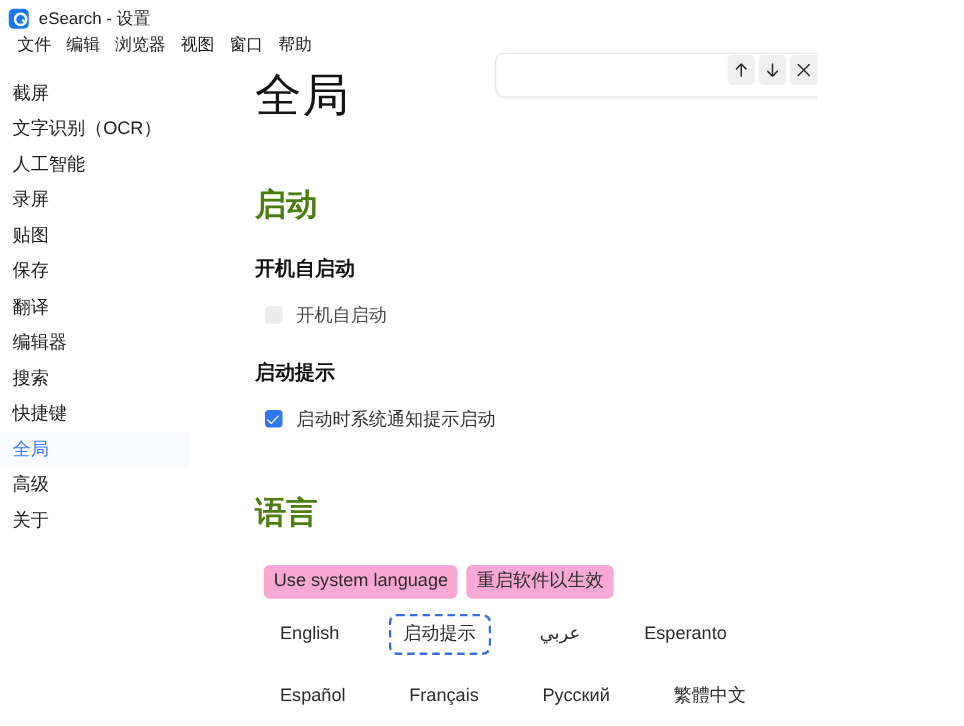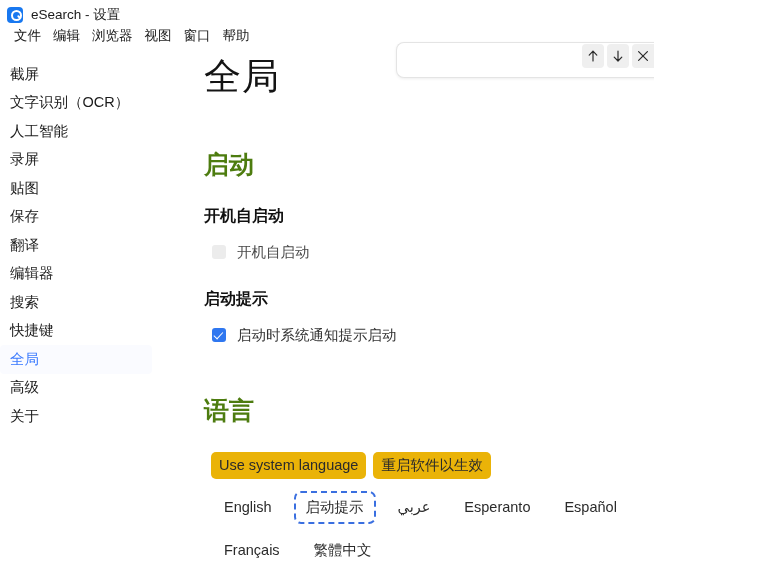--- a/index.html
+++ b/index.html
@@ -254,39 +254,40 @@
   .check-label.dim { color: #4a4a4a; }
 
   
   .lang-actions {
     display: flex;
     align-items: center;
     gap: 7px;
     padding-left: 7px;
   }
   .pill {
-    background: #eab308;
+    background: #f9a8d4;
     border: none;
     border-radius: 5px;
     padding: 4px 8px;
     font-family: "Liberation Sans", sans-serif;
     font-size: 14.5px;
     color: #2b2b2b;
     cursor: pointer;
     white-space: nowrap;
     line-height: 1.35;
   }
 
   .lang-grid {
     display: flex;
     flex-wrap: wrap;
     align-items: center;
     padding-left: 8px;
     max-width: 500px;
     row-gap: 10px;
+    gap: 17px;
   }
   .lang-opt {
     font-size: 14.5px;
     color: #2b2b2b;
     padding: 5px 10px;
     margin-right: 10px;
     border: 2px dashed transparent;
     border-radius: 7px;
     white-space: nowrap;
     cursor: pointer;
@@ -407,17 +408,18 @@
 
     <div class="spacer-xs"></div>
 
     <div class="lang-grid">
       <div class="lang-opt">English</div>
       <div class="lang-opt focused">启动提示</div>
       <div class="lang-opt rtl">عربي</div>
       <div class="lang-opt">Esperanto</div>
       <div class="lang-opt">Español</div>
       <div class="lang-opt">Français</div>
+      <div class="lang-opt">Русский</div>
       <div class="lang-opt">繁體中文</div>
     </div>
 
   </div>
 </div>
 
 </body></html>

